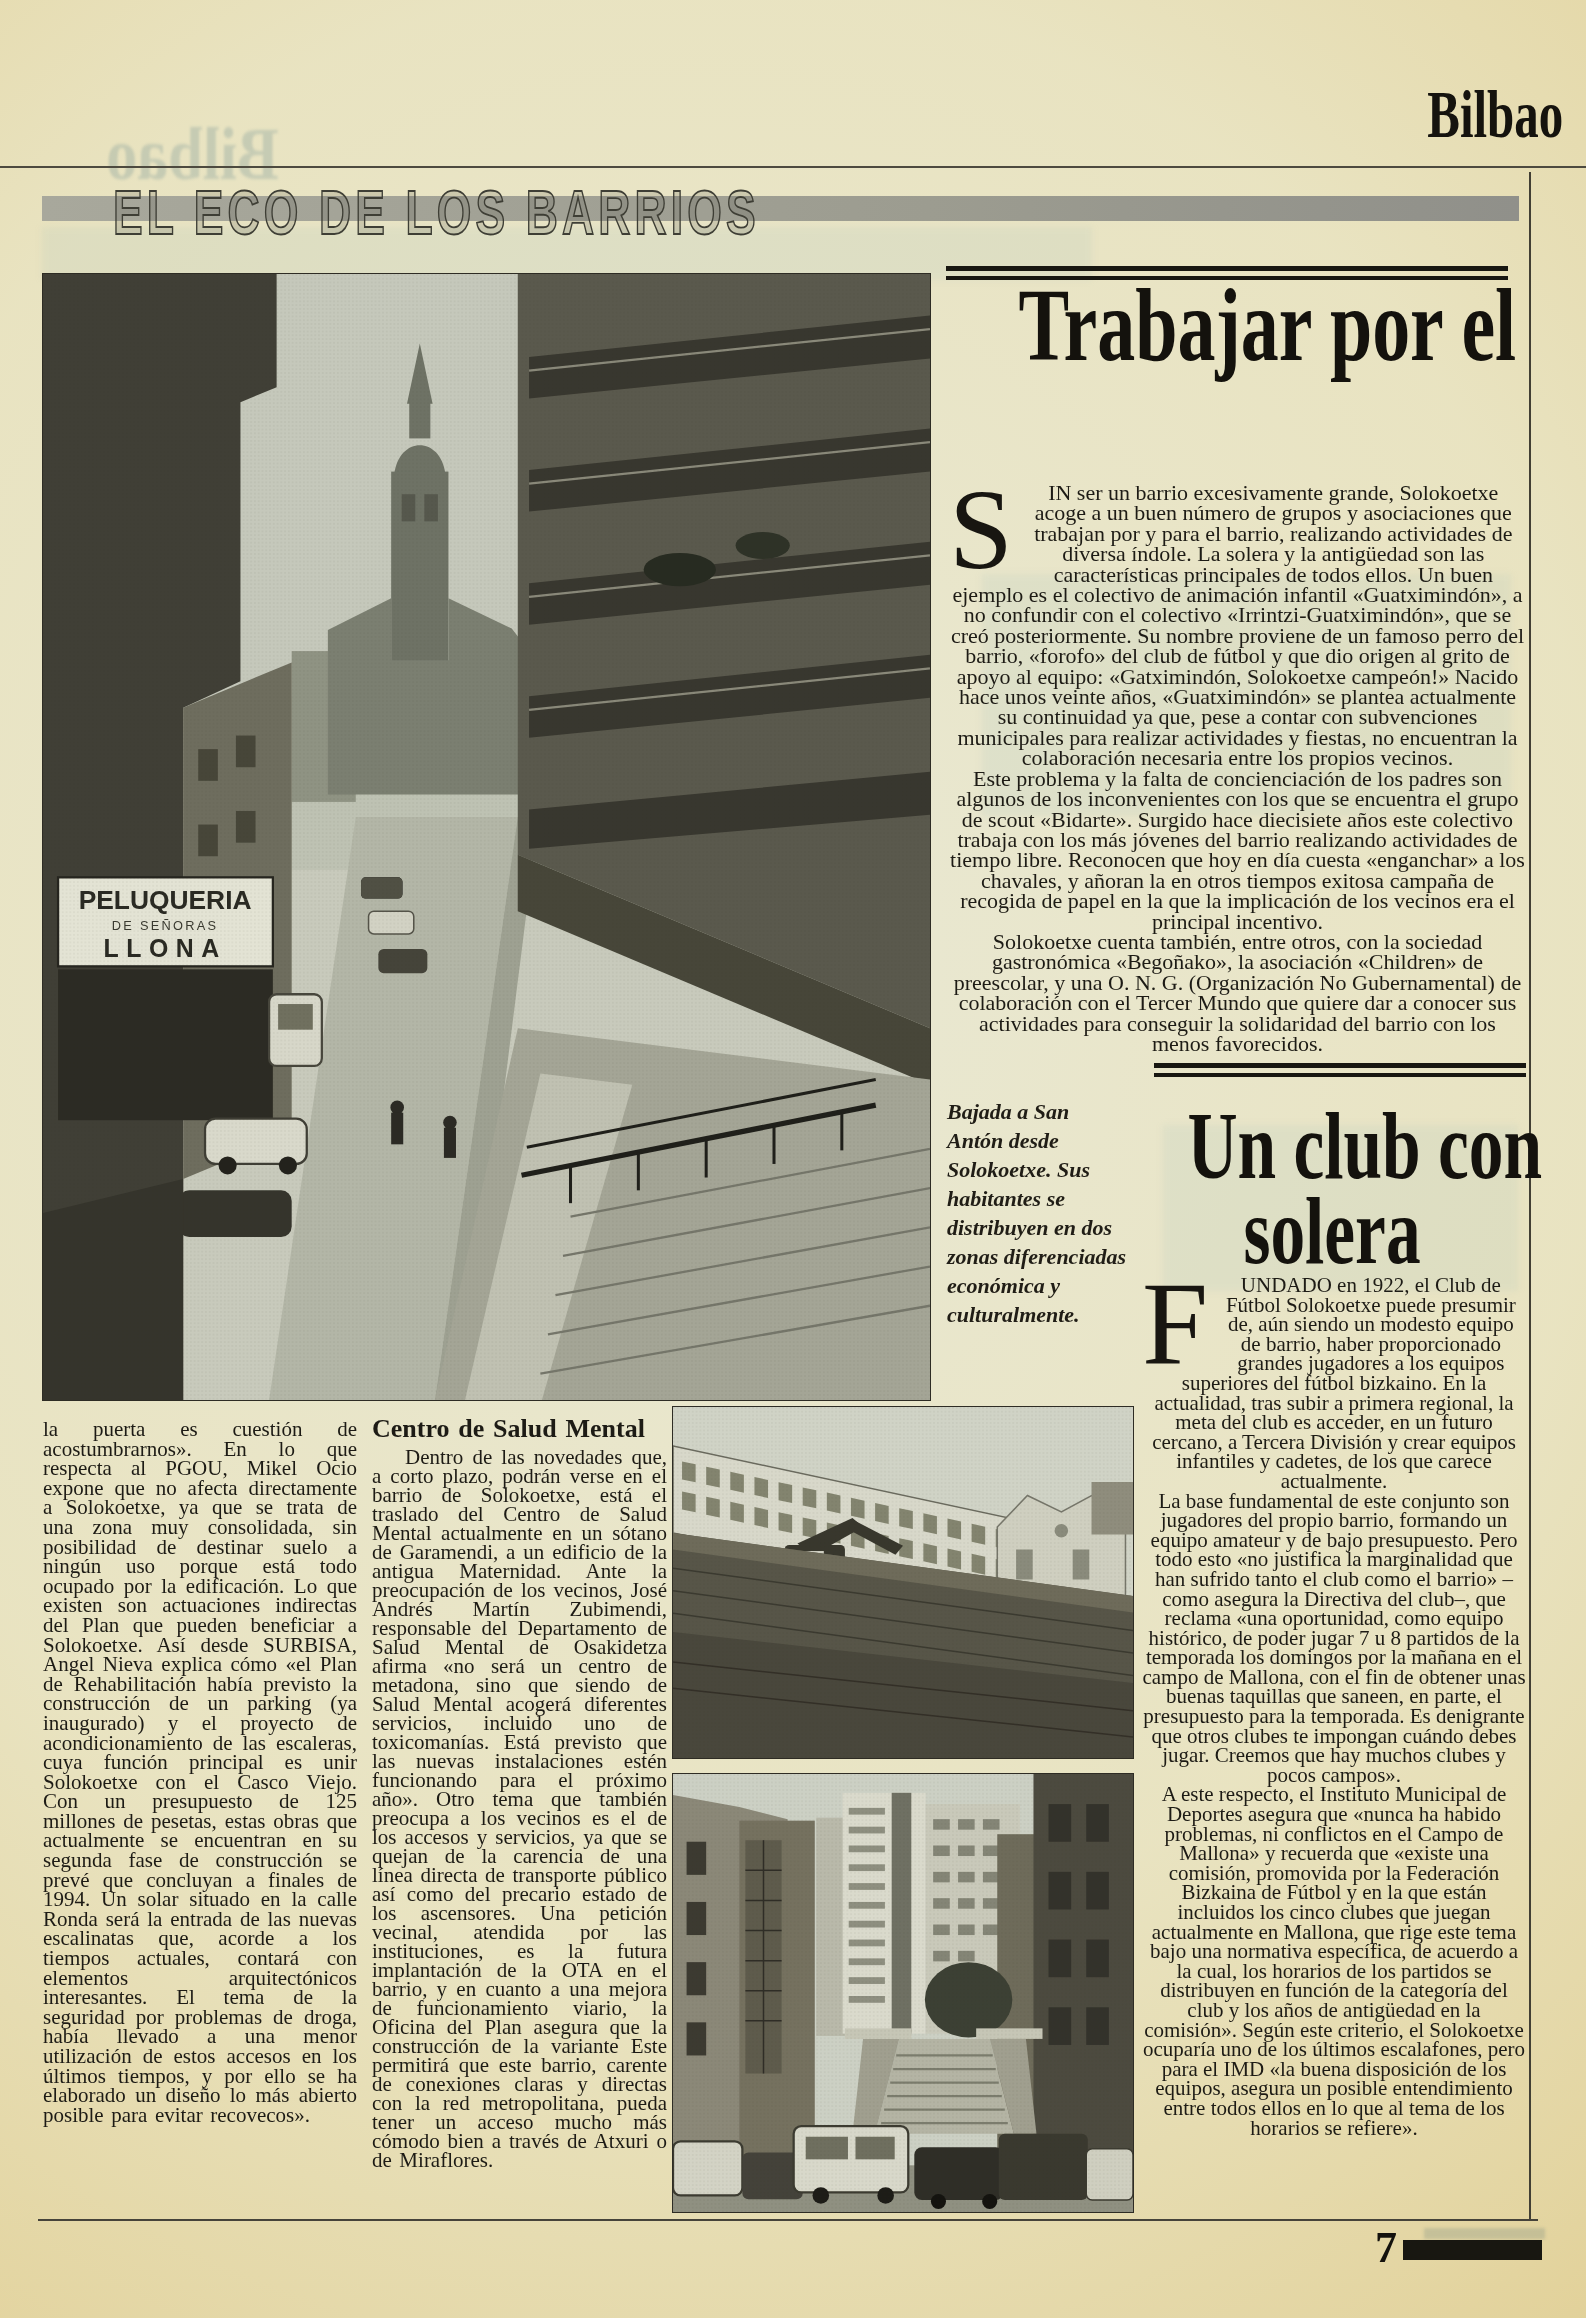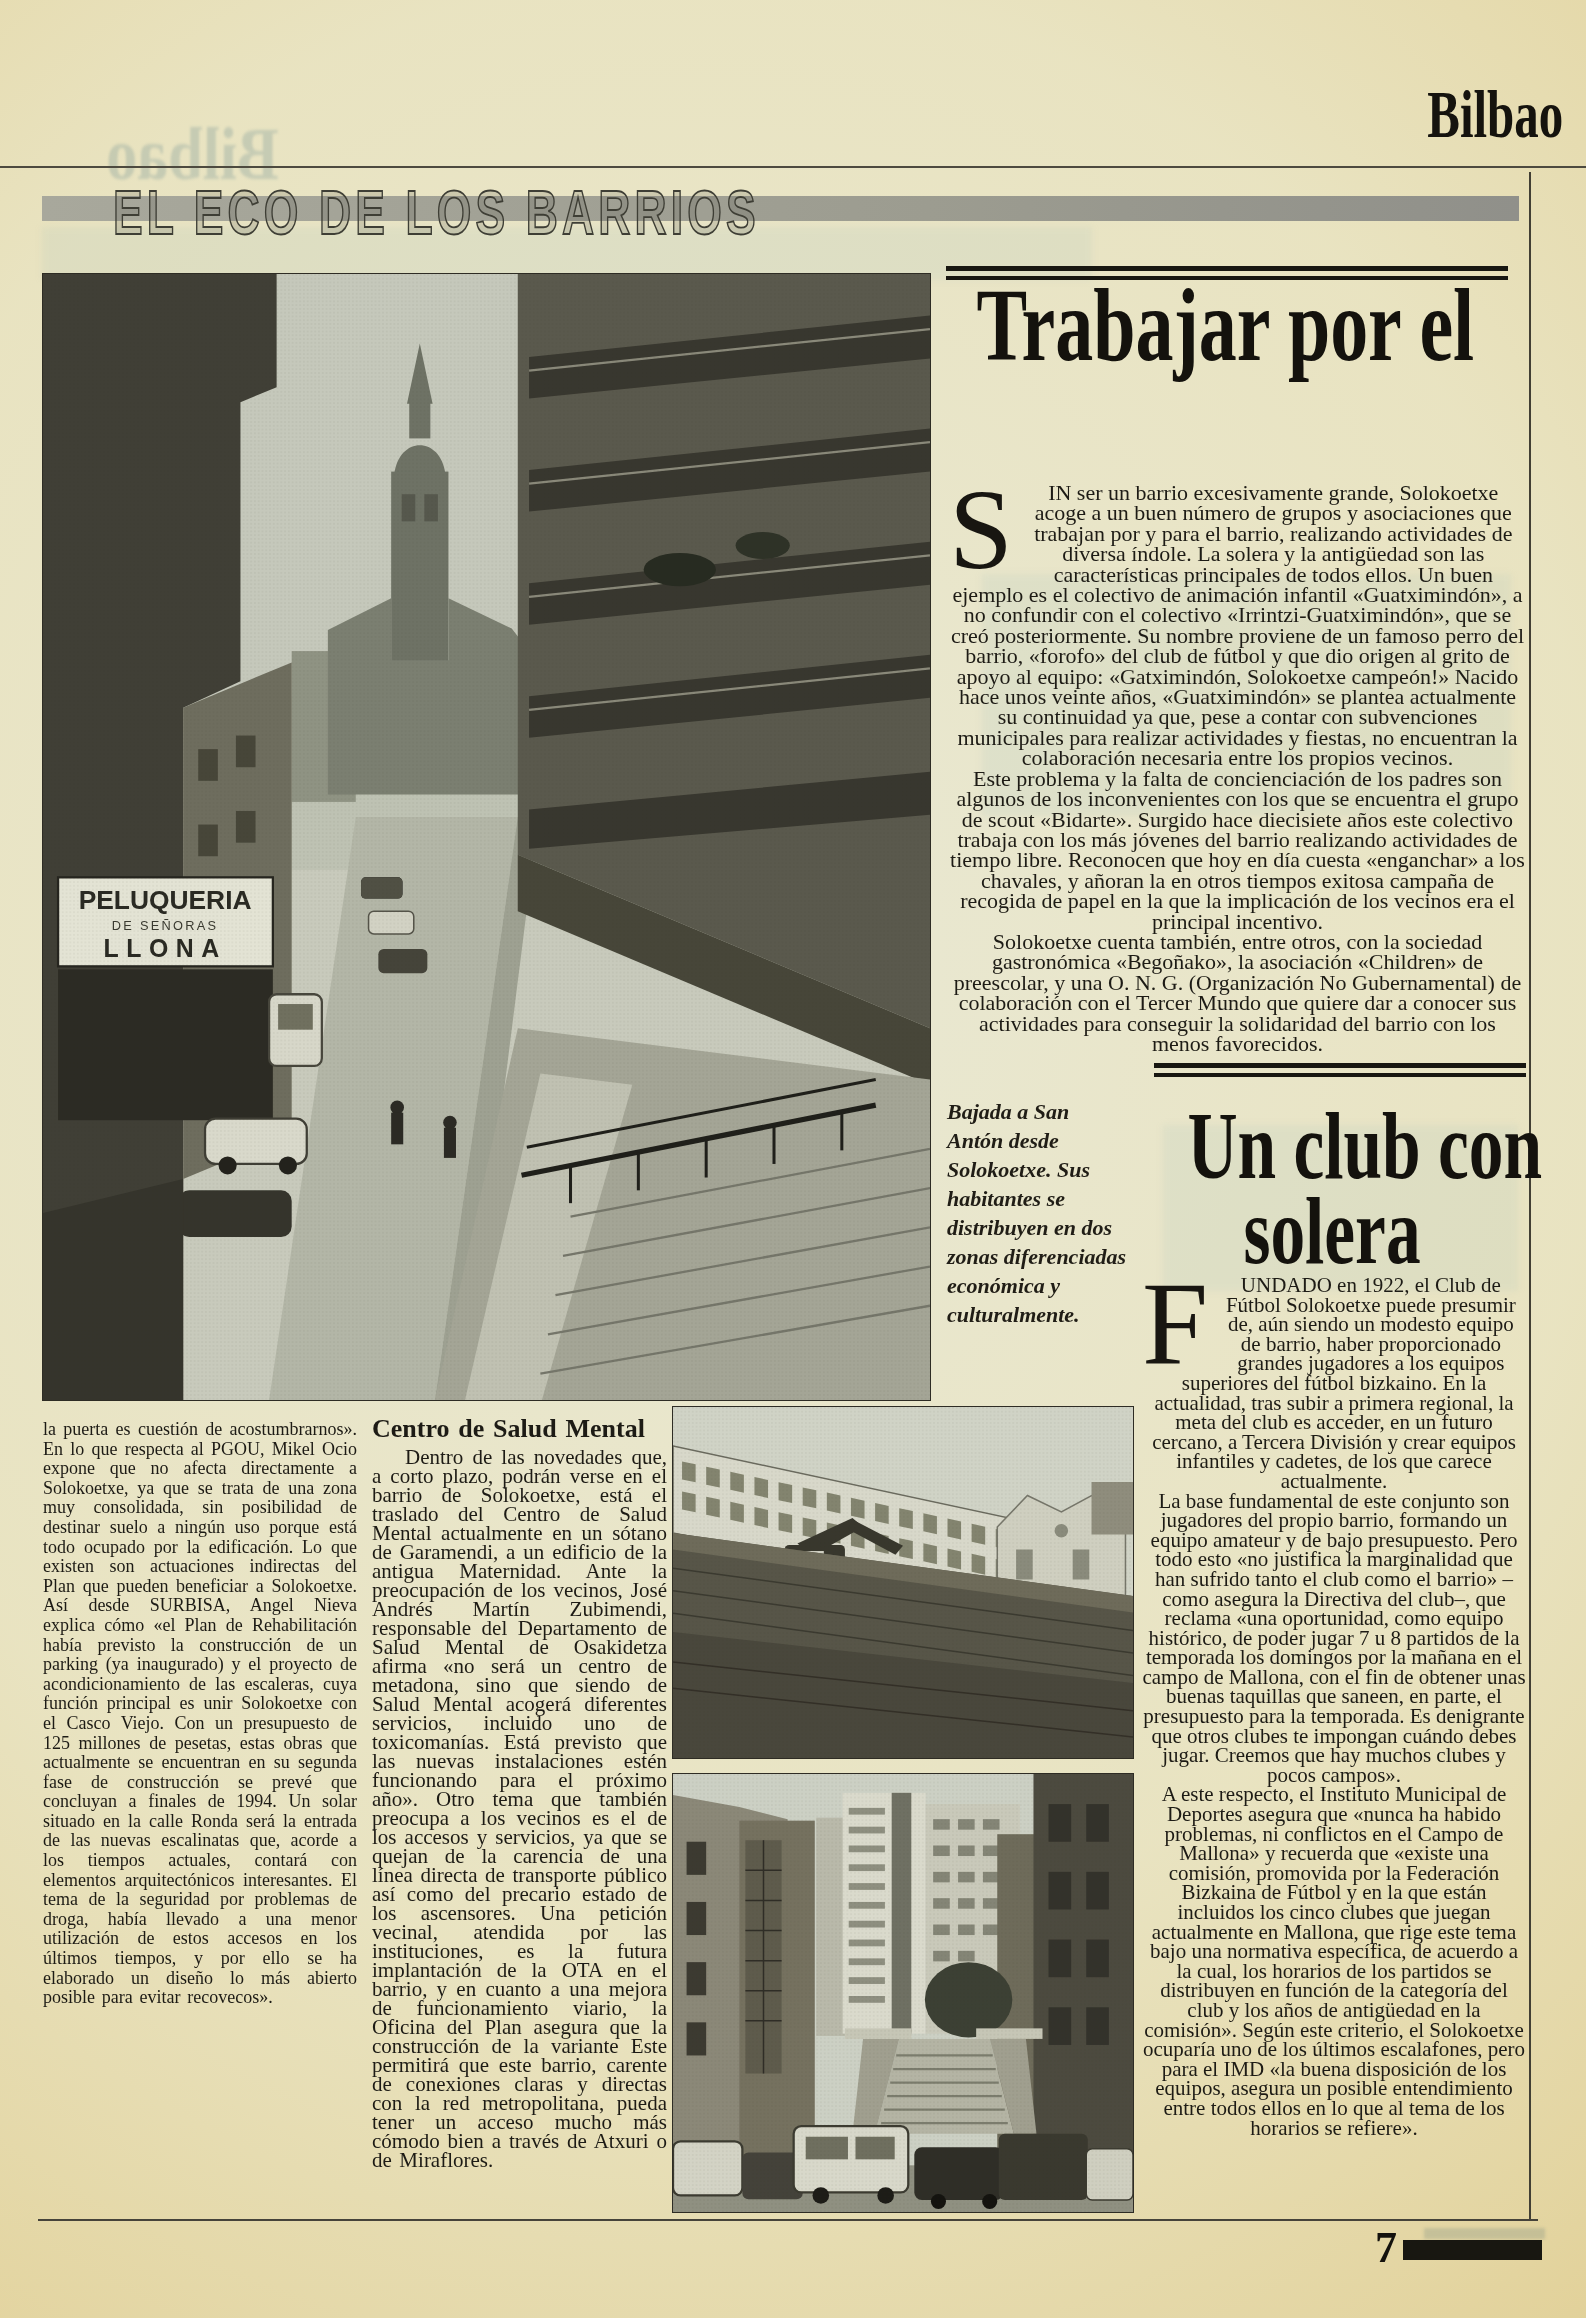--- a/index.html
+++ b/index.html
@@ -20,33 +20,33 @@
   #banner-label{left:113px;top:176px;font-family:"Liberation Sans",sans-serif;font-size:57px;font-weight:bold;letter-spacing:5.3px;color:rgba(62,62,54,.16);-webkit-text-stroke:1.7px #3e3e35;white-space:nowrap;transform:scale(.78,1.1);transform-origin:left top;}
   #right-rule{left:1529px;top:172px;width:2.3px;height:2048px;background:#423f34;}
   .ghost-wash{background:rgba(168,195,186,.16);filter:blur(3px);}
   
   .double-rule .r1{height:5.3px;background:#181711;}
   .double-rule .r2{height:3.8px;background:#181711;margin-top:4.5px;}
   
   .headline{font-weight:bold;color:#14120d;text-align:center;}
   .headline span{display:block;}
   .condense{display:inline-block;transform:scaleX(.73);transform-origin:center;white-space:nowrap;}
-  #art1-title{left:895px;top:284px;width:604px;font-size:104px;line-height:82px;}
+  #art1-title{left:937px;top:284px;width:604px;font-size:104px;line-height:82px;}
   #art2-title{left:1134px;top:1104px;width:396px;font-size:95px;line-height:85px;}
   
   .centered-body{text-align:center;}
   .centered-body p{margin:0;}
   #art1-body{left:949px;top:483px;width:577px;font-size:22px;line-height:20.4px;}
   #art2-body{left:1142px;top:1276px;width:384px;font-size:21px;line-height:19.6px;}
   .dc{float:left;font-weight:400;color:#181611;}
   #art1-body .dc{font-size:115px;line-height:.76;padding:3px 7.6px 0 0;}
   #art2-body .dc{font-size:119px;line-height:.76;padding:3px 7.6px 0 0;}
   .jcol{text-align:justify;}
   .jcol p{margin:0;}
-  #col-left{left:43px;top:1420px;width:314px;font-size:18px;line-height:19.6px;word-spacing:2.3px;}
+  #col-left{left:43px;top:1420px;width:314px;font-size:21px;line-height:19.6px;word-spacing:2.3px;}
   #col-mid{left:372px;top:1415px;width:295px;font-size:21px;line-height:19px;word-spacing:2.3px;}
   #col-mid h3{margin:0 0 6px 0;font-size:26px;line-height:27px;}
   #col-mid .indent{text-indent:33px;}
   
   #photo-caption{left:947px;top:1097px;width:183px;font-size:22px;line-height:29px;font-weight:bold;font-style:italic;color:#201d16;}
   
   .photo{border:1.5px solid #2e2c24;background:#c8cabc;box-sizing:border-box;}
   #main-photo{left:42px;top:273px;width:889px;height:1128px;}
   #photo-a{left:672px;top:1406px;width:462px;height:353px;}
   #photo-b{left:672px;top:1773px;width:462px;height:440px;}

